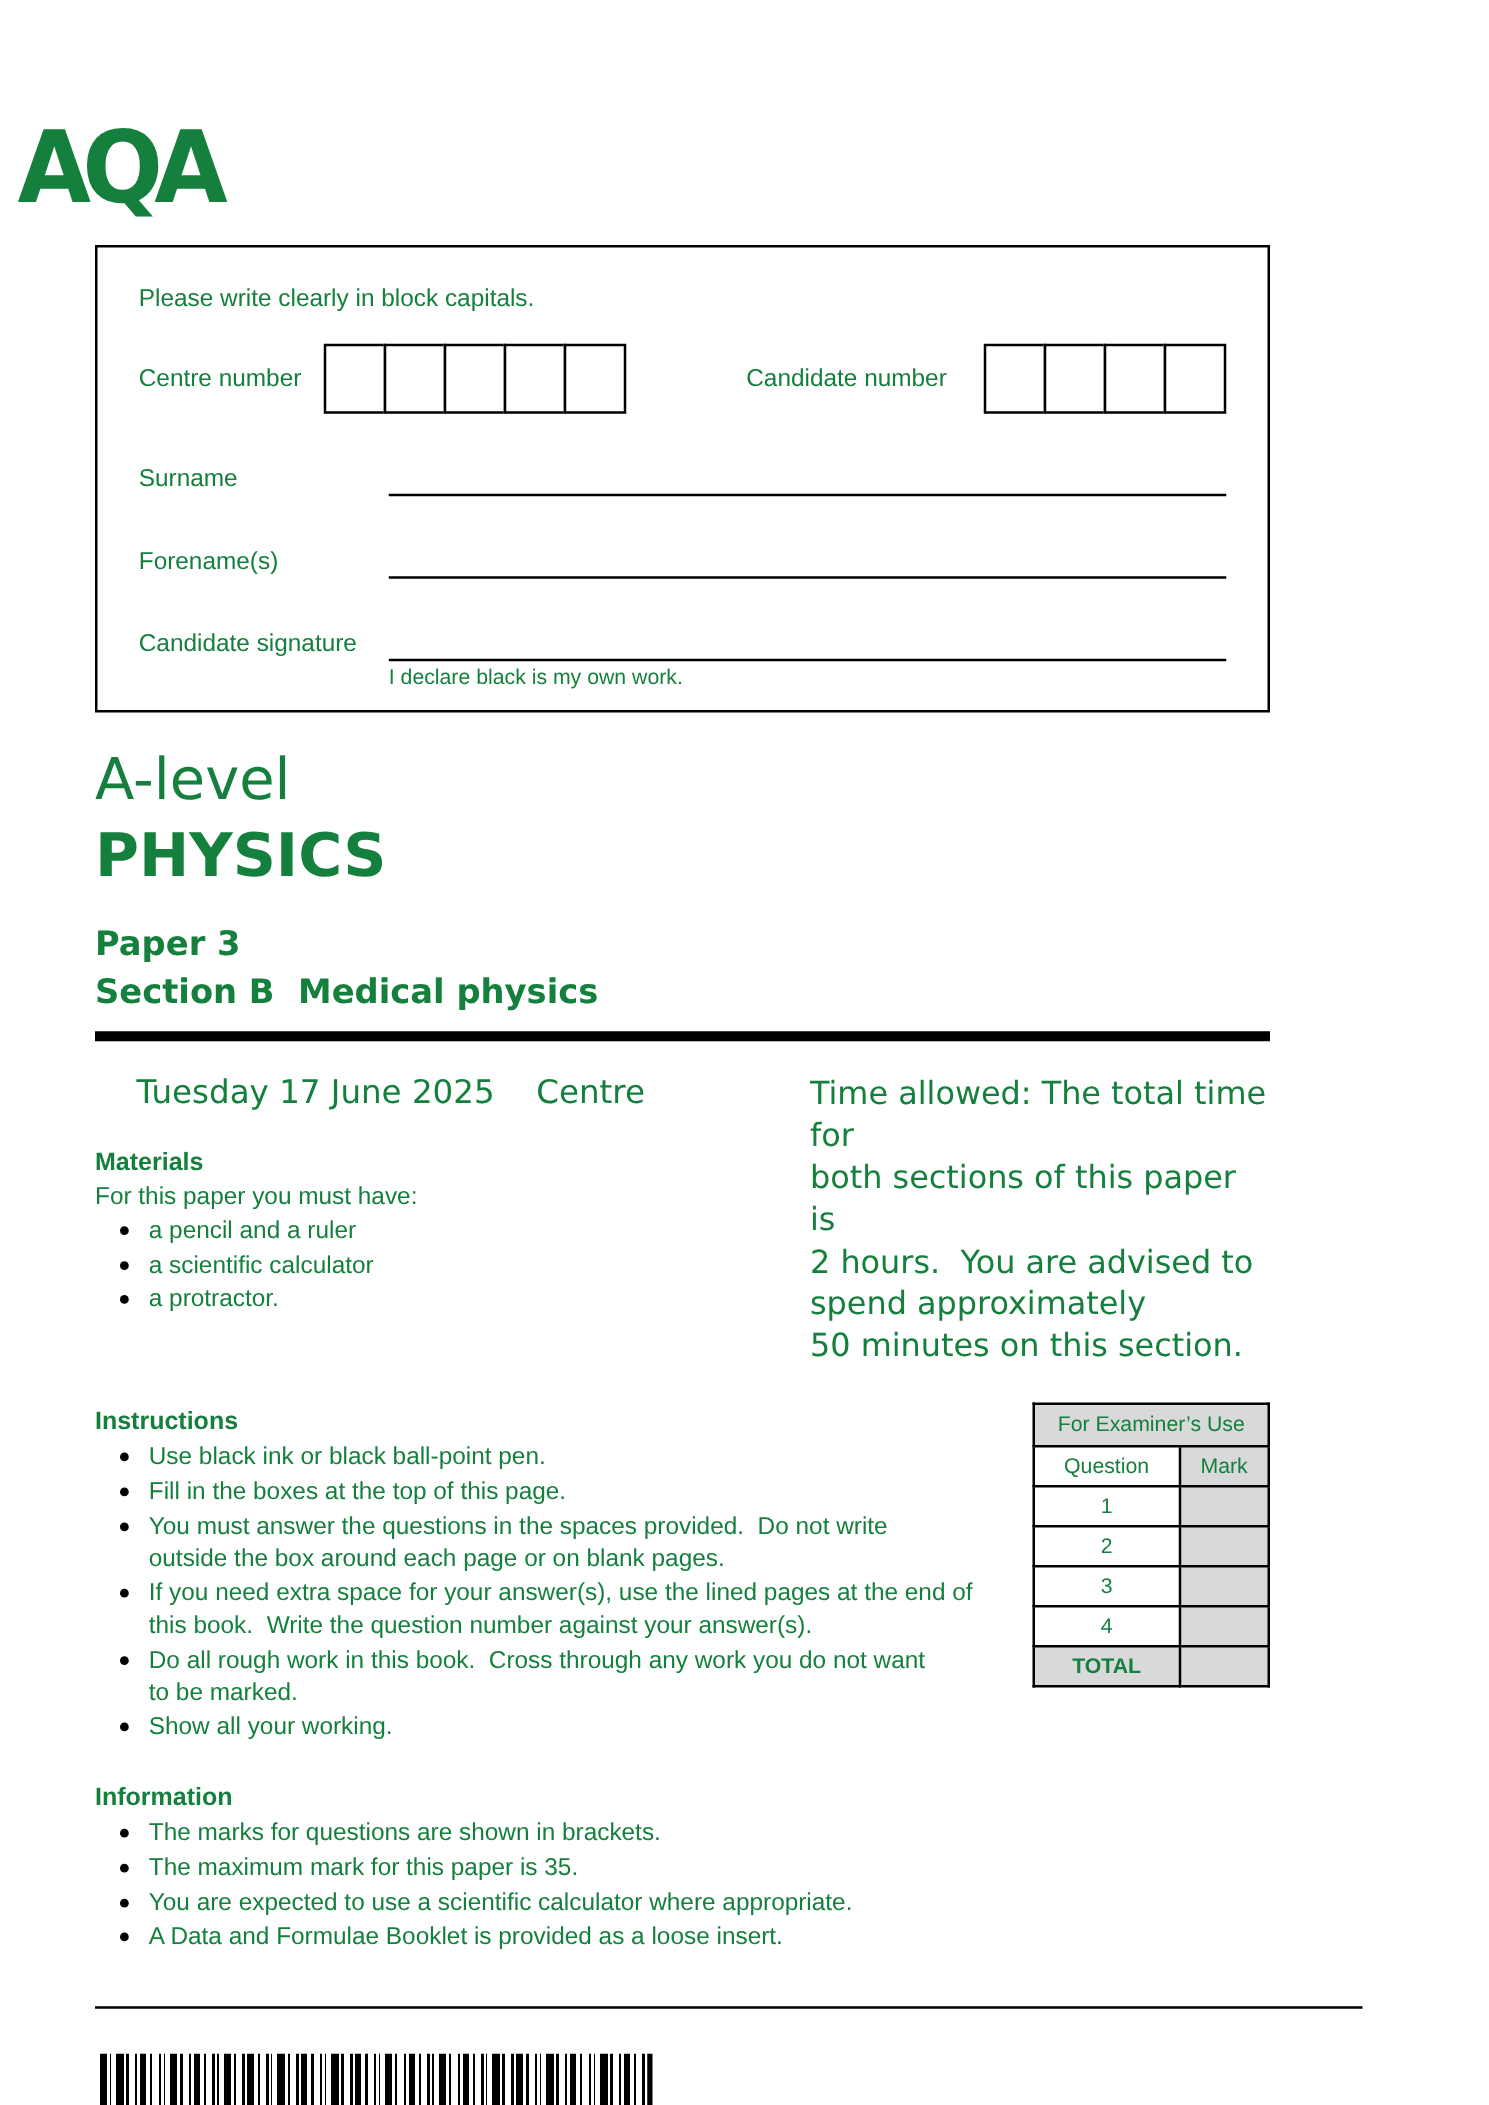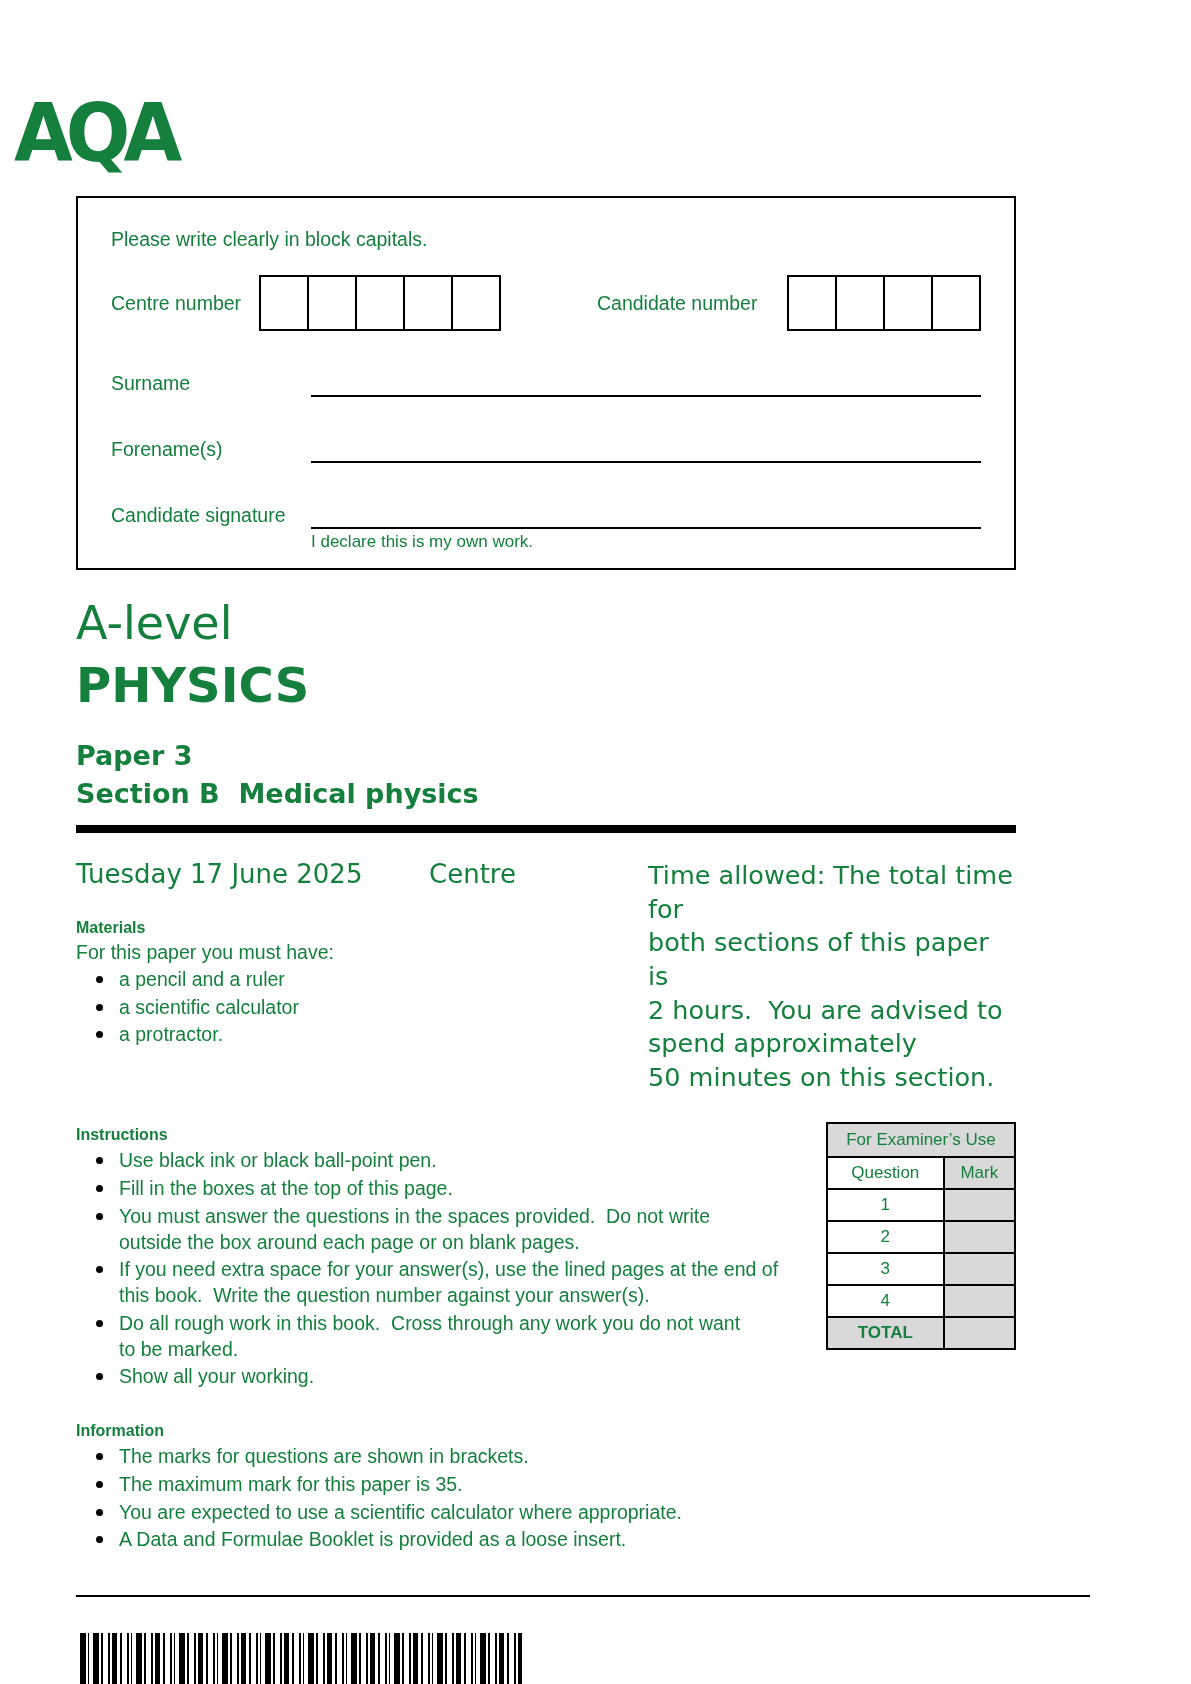--- a/index.html
+++ b/index.html
@@ -37,27 +37,27 @@
   .alevel { margin-top:28px; font-size:46px; font-weight:normal; line-height:1.1; }
   .subject { margin-top:10px; font-size:48px; font-weight:bold; line-height:1.1; }
   .paper-line { margin-top:28px; font-size:27px; font-weight:bold; line-height:1.25; }
   .section-line { margin-top:4px; font-size:27px; font-weight:bold; line-height:1.25; white-space:pre-wrap; }
   .thick-rule { margin-top:14px; height:8px; background:#000; }
 
   
   .session { display:flex; margin-top:26px; }
   .sess-left { width:560px; }
   .date-row { display:flex; font-size:26px; }
-  .date { width:353px; }
+  .date { width:353px;text-align:center; }
   .time-allowed {
     width:368px; margin-left:auto; font-size:25.5px; line-height:1.32;
     white-space:pre-wrap;
   }
 
-  h3.hdr { font-size:16px; font-weight:bold; margin:0 0 4px 0; }
+  h3.hdr { font-size:20px; font-weight:bold; margin:0 0 4px 0; }
   .intro { font-size:19.5px; margin-bottom:3px; }
   ul.blist { list-style:none; }
   ul.blist li {
     position:relative; padding-left:43px; font-size:19.5px; line-height:1.32;
     margin-bottom:2px; white-space:pre-wrap;
   }
   ul.blist li::before {
     content:""; position:absolute; left:20px; top:9px;
     width:7px; height:7px; border-radius:50%; background:#000;
   }
@@ -126,21 +126,21 @@
         <span class="write-line"></span>
       </div>
       <div class="line-row">
         <span class="cb-label">Forename(s)</span>
         <span class="write-line"></span>
       </div>
       <div class="line-row">
         <span class="cb-label">Candidate signature</span>
         <span class="write-line"></span>
       </div>
-      <div class="declaration">I declare this is my own work.</div>
+      <div class="declaration">I declare black is my own work.</div>
     </div>
 
     <div class="display alevel">A-level</div>
     <div class="display subject">PHYSICS</div>
     <div class="display paper-line">Paper 3</div>
     <div class="display section-line">Section B  Medical physics</div>
     <div class="thick-rule"></div>
 
     <div class="session">
       <div class="sess-left">

